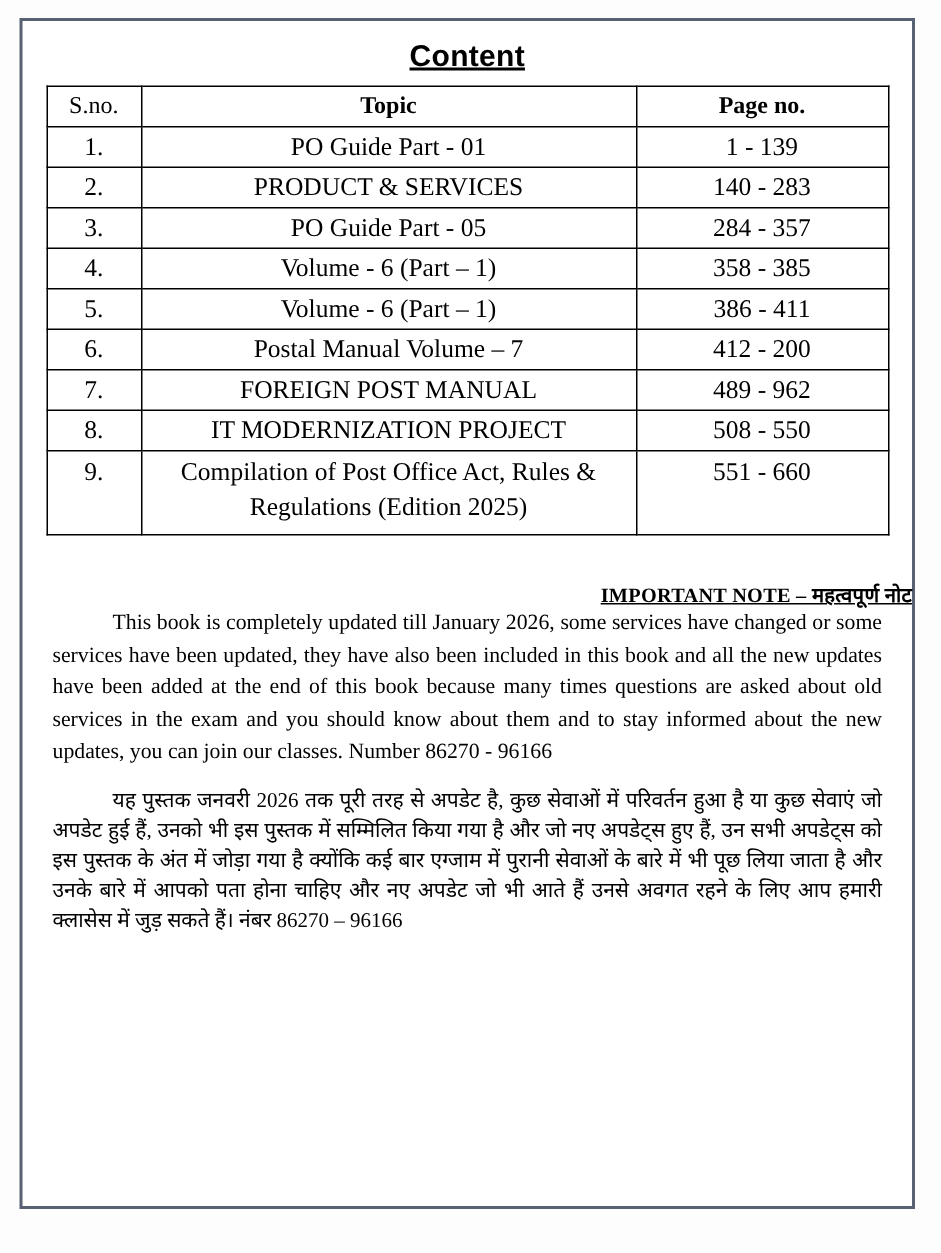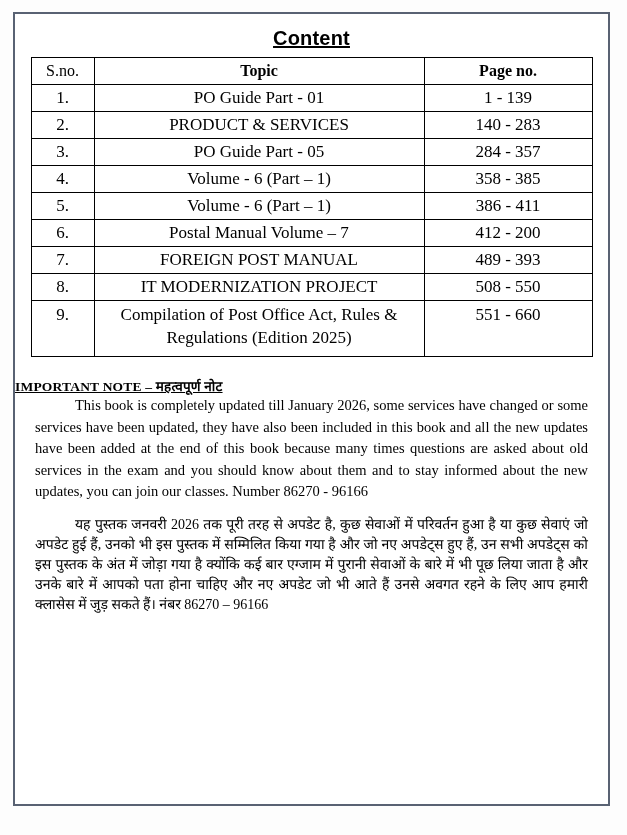--- a/index.html
+++ b/index.html
@@ -49,22 +49,22 @@
     font-size: 17px;
     height: 27px;
     padding: 1px 4px;
     line-height: 1.35;
   }
   table.toc th { font-size: 16px; margin-top: 32px; }
   table.toc th.h-sno { font-weight: normal; font-size: 16px; }
   table.toc th.h-topic, table.toc th.h-page { font-weight: bold; }
   table.toc tr.tall td { vertical-align: top; padding-top: 3px; height: 56px; }
   .note-heading {
-    margin-top: 20px;
-    text-align: left;
+    margin-top: 30px;
+    text-align: right;
     font-weight: bold;
     font-size: 13.5px;
     text-decoration: underline;
     letter-spacing: 0.2px;
   }
   .para {
     margin: 0 20px 0 20px;
     text-align: justify;
   }
   .para.english {
@@ -129,21 +129,21 @@
             <td>386 - 411</td>
           </tr>
           <tr>
             <td>6.</td>
             <td>Postal Manual Volume – 7</td>
             <td>412 - 200</td>
           </tr>
           <tr>
             <td>7.</td>
             <td>FOREIGN POST MANUAL</td>
-            <td>489 - 393</td>
+            <td>489 - 962</td>
           </tr>
           <tr>
             <td>8.</td>
             <td>IT MODERNIZATION PROJECT</td>
             <td>508 - 550</td>
           </tr>
           <tr class="tall">
             <td>9.</td>
             <td>Compilation of Post Office Act, Rules &amp; Regulations (Edition 2025)</td>
             <td>551 - 660</td>

